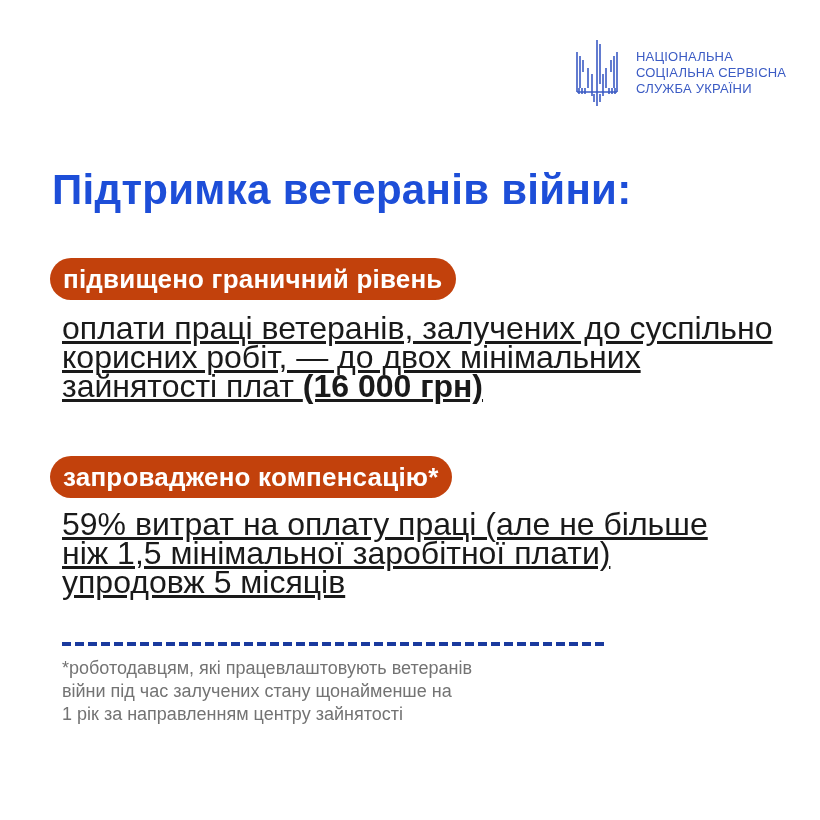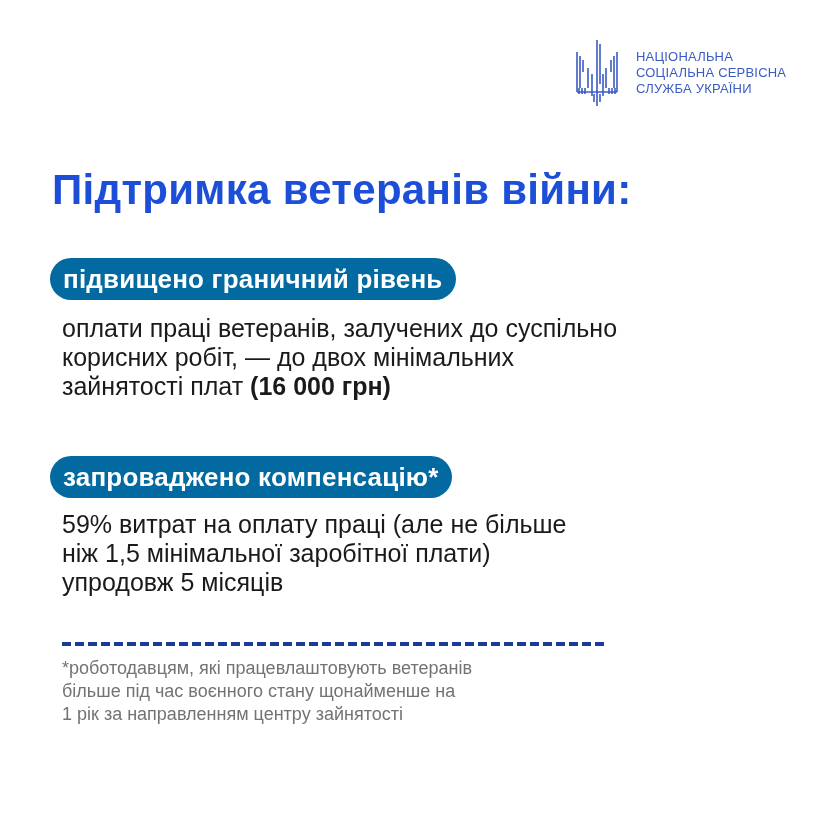--- a/index.html
+++ b/index.html
@@ -47,40 +47,41 @@
       letter-spacing: 0.3px;
       white-space: nowrap;
       color: #1d4ed8;
     }
     .pill {
       position: absolute;
       left: 50px;
       height: 42px;
       padding: 0 13px;
       box-sizing: border-box;
-      background: #0369a1;
+      background: #c2410c;
       color: #ffffff;
       border-radius: 21px;
       font-size: 26px;
       font-weight: 600;
       line-height: 42px;
       white-space: nowrap;
       letter-spacing: 0.2px;
     }
     .pill-1 { top: 258px; }
     .pill-2 { top: 456px; }
     .para {
       position: absolute;
       left: 62px;
       margin: 0;
-      font-size: 25px;
+      font-size: 32px;
       line-height: 29px;
       font-weight: 400;
       color: #1a1a1a;
       white-space: nowrap;
+      text-decoration: underline;
     }
     .para-1 { top: 314px; }
     .para-2 { top: 510px; }
     .para b { font-weight: 700; text-align: center; }
     .divider {
       position: absolute;
       left: 62px;
       top: 642px;
       width: 545px;
       height: 4px;
@@ -158,15 +159,15 @@
 <p class="para para-2">
   <span class="line">59% витрат на оплату праці (але не більше</span>
   <span class="line">ніж 1,5 мінімальної заробітної плати)</span>
   <span class="line">упродовж 5 місяців</span>
 </p>
 
 <div class="divider"></div>
 
 <p class="footnote">
   <span class="line">*роботодавцям, які працевлаштовують ветеранів</span>
-  <span class="line">більше під час воєнного стану щонайменше на</span>
+  <span class="line">війни під час залучених стану щонайменше на</span>
   <span class="line">1 рік за направленням центру зайнятості</span>
 </p>
 
 </body></html>

